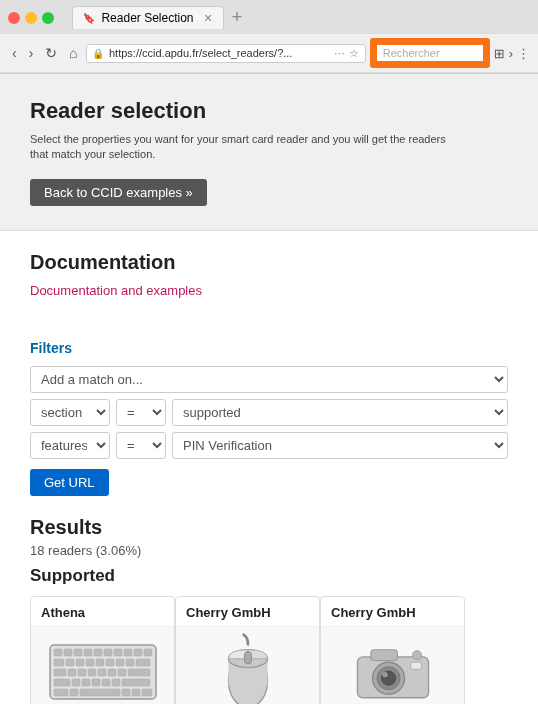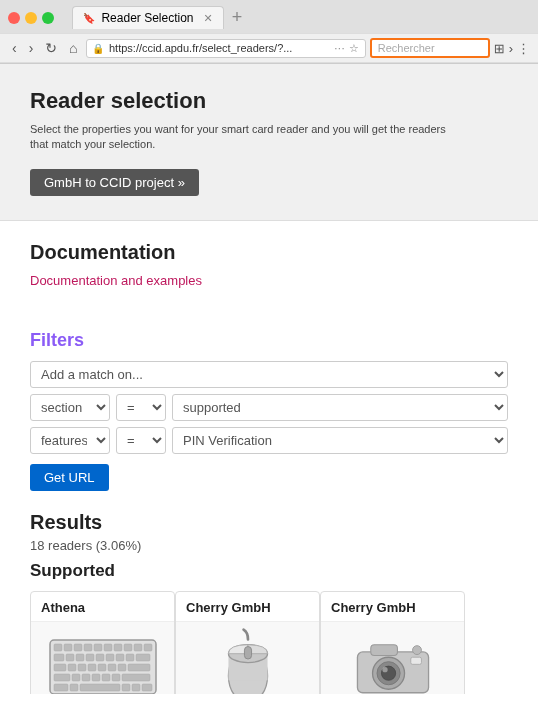--- a/index.html
+++ b/index.html
@@ -94,21 +94,21 @@
       color: #333;
       gap: 4px;
     }
     .address-lock { color: #888; font-size: 10px; }
     .address-text { flex: 1; }
     .address-icons { display: flex; gap: 4px; color: #888; font-size: 11px; }
     .search-bar-area {
       display: flex;
       align-items: center;
       background: #fff;
-      border: 2px solid #f97316;
+      border: 7px solid #f97316;
       border-radius: 3px;
       padding: 2px 6px;
       width: 120px;
       font-size: 11px;
       color: #aaa;
     }
     .toolbar-icons {
       display: flex;
       gap: 4px;
       align-items: center;
@@ -169,23 +169,23 @@
       text-decoration: none;
       cursor: pointer;
       margin-bottom: 26px;
       display: inline-block;
     }
 
     .filters-section {
       margin-top: 16px;
     }
     .filters-title {
-      font-size: 18px;
+      font-size: 14px;
       font-weight: bold;
-      color: #8b5cf6;
+      color: #0369a1;
       margin-bottom: 10px;
     }
 
     .filter-row {
       display: flex;
       align-items: center;
       gap: 6px;
       margin-bottom: 6px;
       justify-content: flex-end;
     }
@@ -333,21 +333,21 @@
       <span>⋮</span>
     </div>
   </div>
 </div>
 
 <div class="page-content">
 
   <div class="hero">
     <h1>Reader selection</h1>
     <p>Select the properties you want for your smart card reader and you will get the readers that match your selection.</p>
-    <button class="back-btn">GmbH to CCID project »</button>
+    <button class="back-btn">Back to CCID examples »</button>
   </div>
 
   <div class="main-content">
 
     <div class="documentation-section">
       <h2 class="section-title">Documentation</h2>
       <a class="doc-link">Documentation and examples</a>
     </div>
 
     <div class="filters-section">

